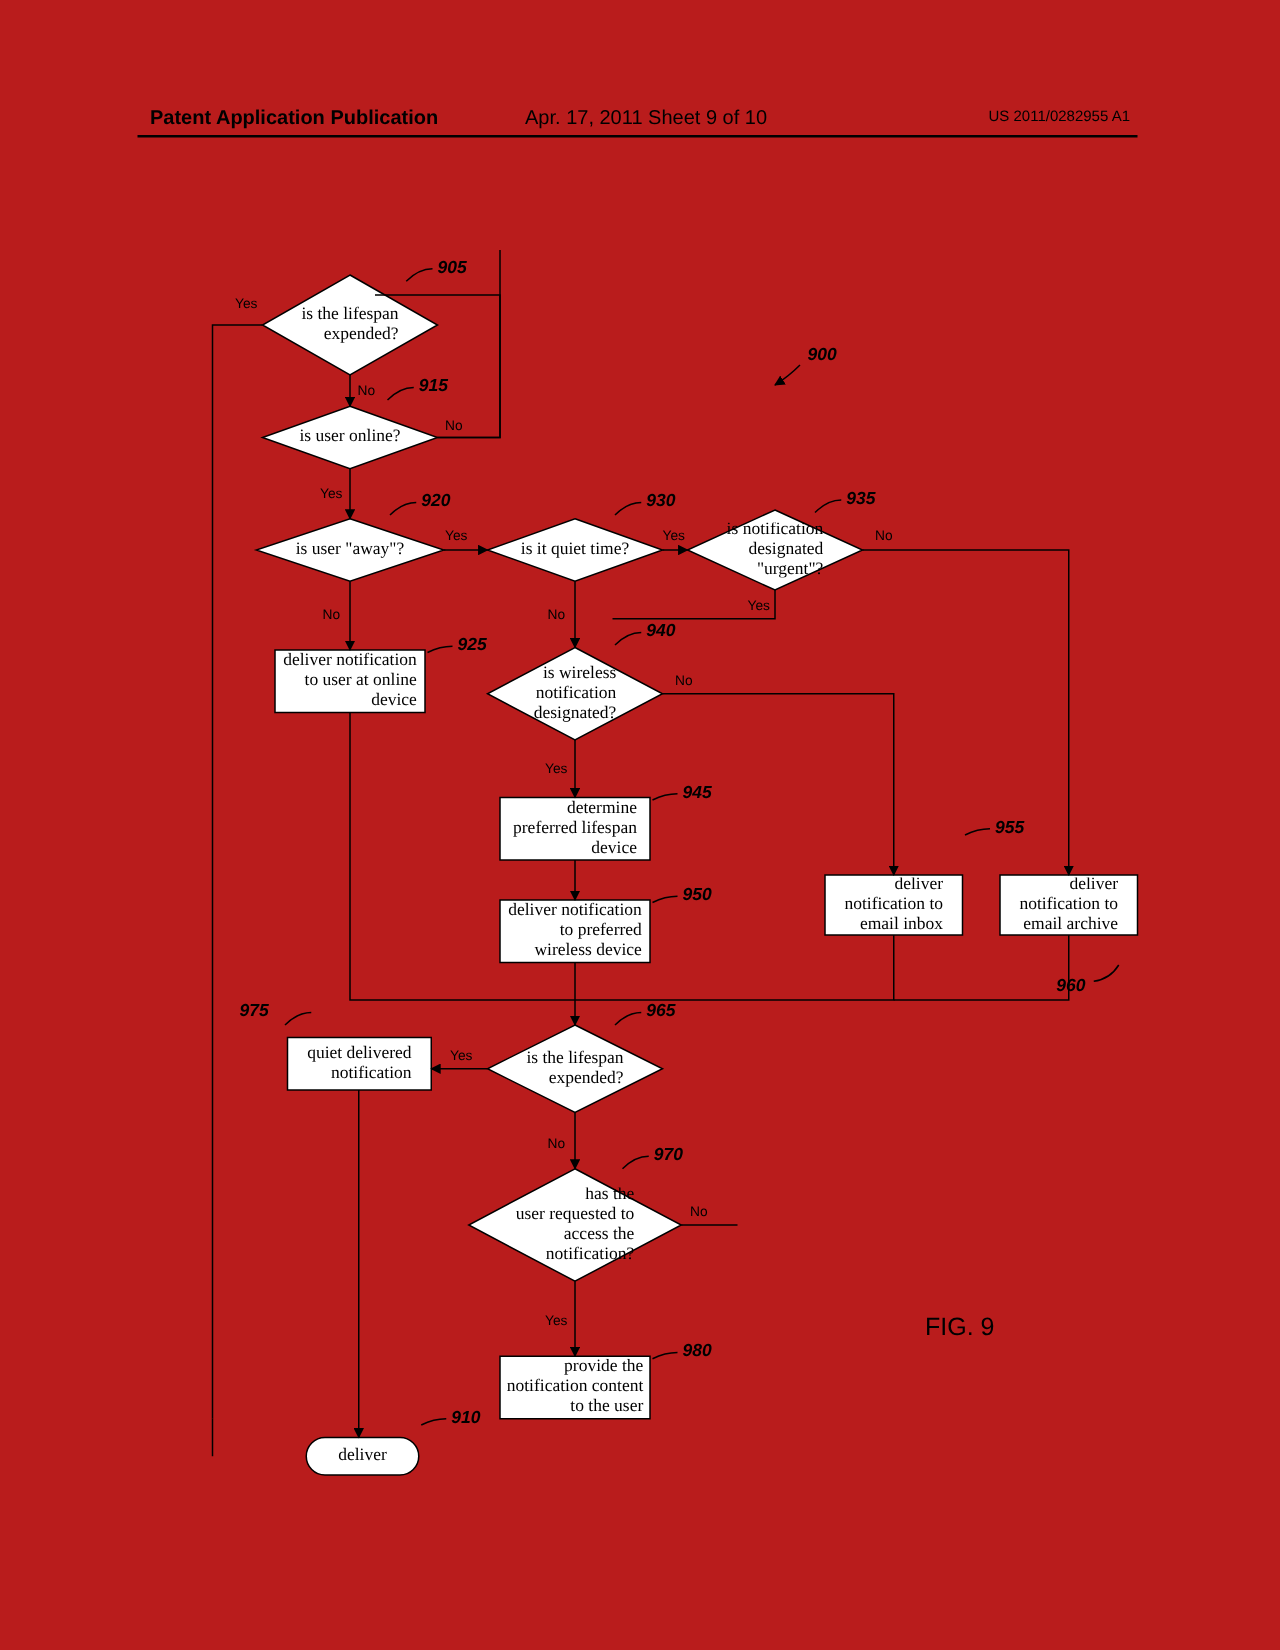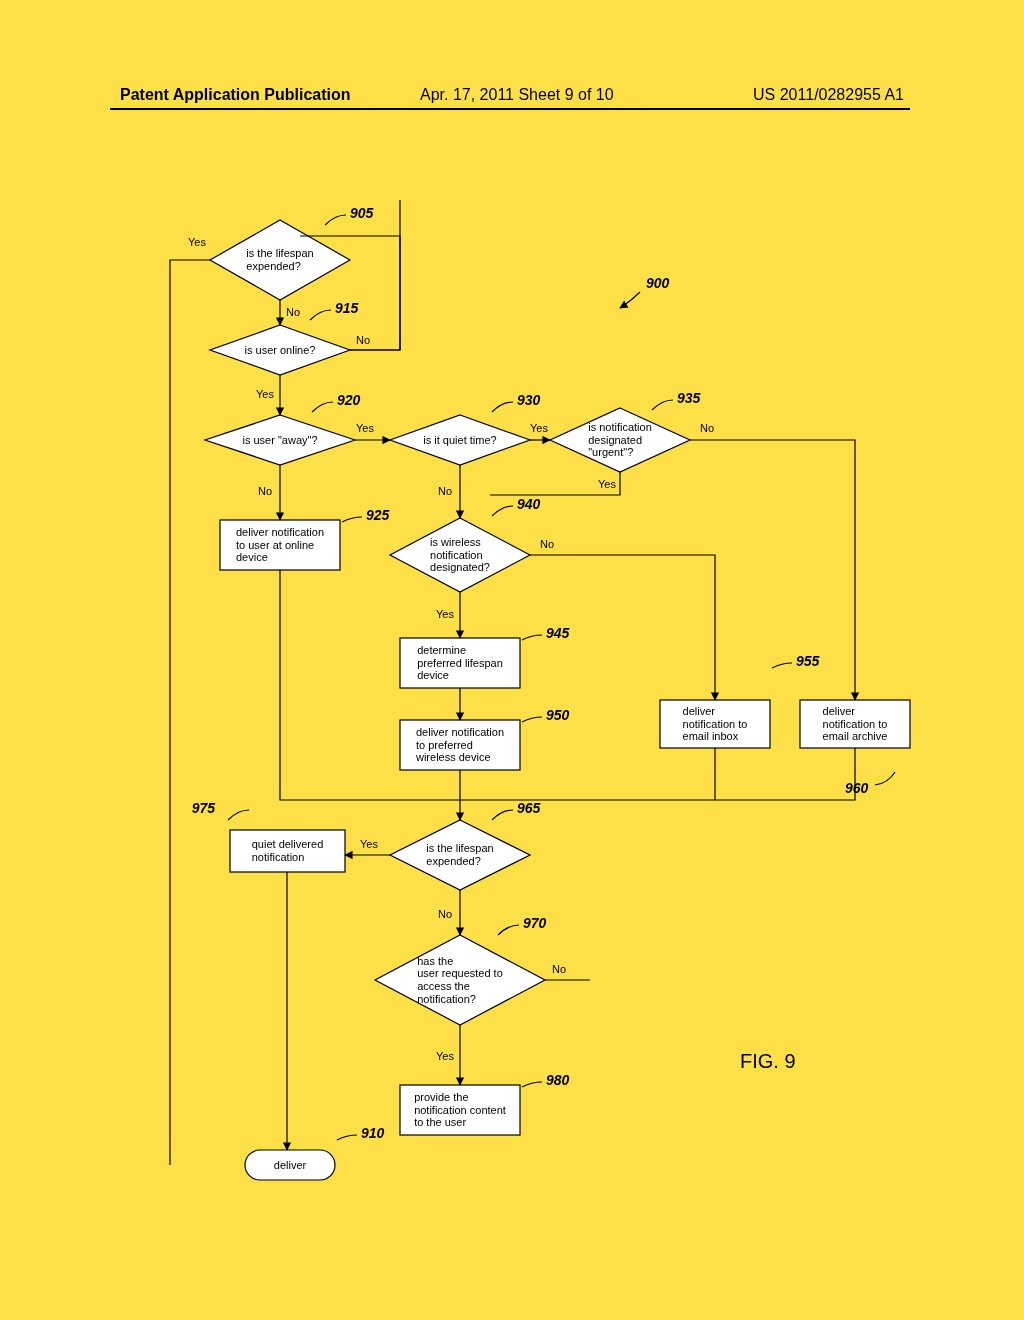--- a/index.html
+++ b/index.html
@@ -6,21 +6,21 @@
     margin: 0;
     padding: 0;
     background: #fff;
     font-family: Arial, Helvetica, sans-serif;
     color: #000;
   }
   .page {
     position: relative;
     width: 1024px;
     height: 1320px;
-    background: #fde047;
+    background: #b91c1c;
   }
   .header {
     position: absolute;
     top: 86px;
     left: 0;
     width: 100%;
     height: 26px;
   }
   .header-left {
     position: absolute;
@@ -32,43 +32,44 @@
   .header-mid {
     position: absolute;
     left: 420px;
     top: 0;
     font-size: 16px;
   }
   .header-right {
     position: absolute;
     right: 120px;
     top: 0;
-    font-size: 16px;
+    font-size: 12px;
   }
   .hr {
     position: absolute;
     top: 108px;
     left: 110px;
     width: 800px;
     height: 2px;
     background: #000;
   }
   .svg-wrap {
     position: absolute;
     left: 0;
     top: 0;
     width: 1024px;
     height: 1320px;
   }
   svg { width: 1024px; height: 1320px; }
   .node-text {
-    font-size: 11px;
-    text-align: left;
+    font-size: 14px;
+    text-align: right;
     line-height: 1.15;
     white-space: pre-line;
+    font-family: Liberation Serif, serif;
   }
   .edge-label {
     font-size: 11px;
   }
   .ref-label {
     font-size: 14px;
     font-weight: bold;
     font-style: italic;
   }
   .fig-label {

